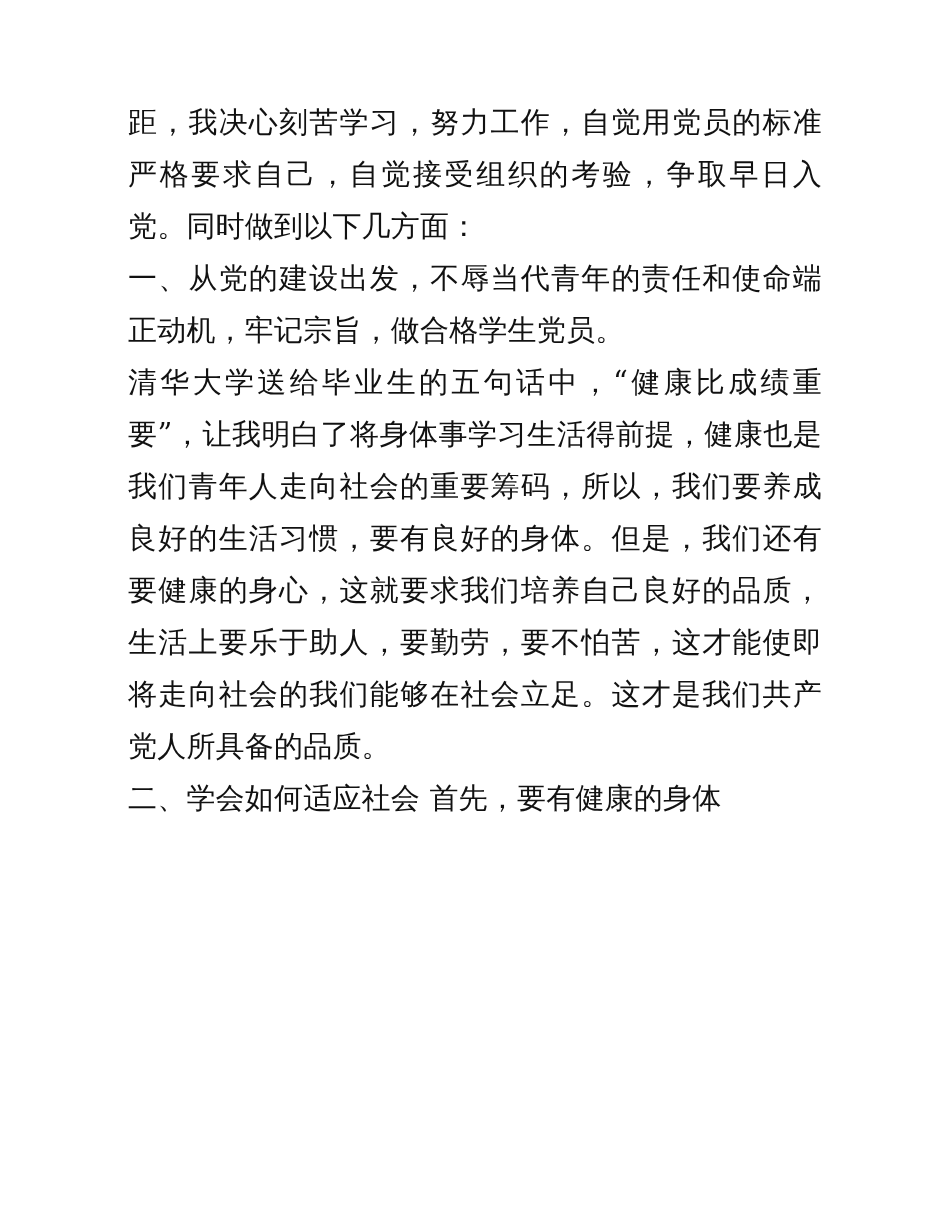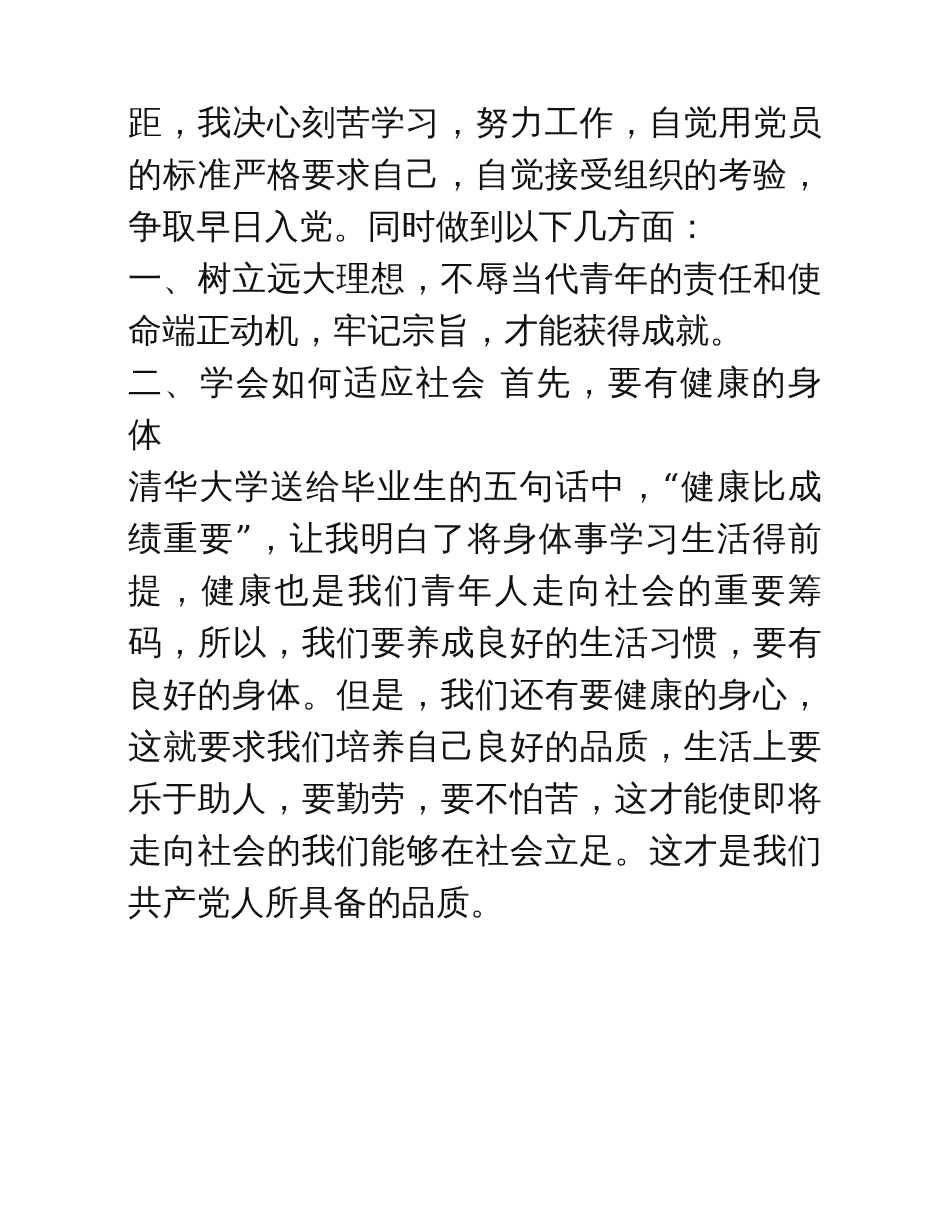--- a/index.html
+++ b/index.html
@@ -19,35 +19,35 @@
     height: 1229px;
     background: #ffffff;
     box-sizing: border-box;
     padding: 96px 128px 60px 128px;
   }
   .doc-body {
     width: 694px;
   }
   .para {
     margin: 0 0 0 0;
-    font-size: 34px;
+    font-size: 29px;
     line-height: 52px;
     letter-spacing: 0.2px;
     text-align: justify;
     text-justify: inter-character;
     color: #111111;
     font-family: "DejaVu Serif", "Liberation Serif", serif;
   }
   .para + .para {
     margin-top: 0px;
   }
 </style>
 </head>
 <body>
 
 <div class="page">
   <div class="doc-body">
     <p class="para">距，我决心刻苦学习，努力工作，自觉用党员的标准严格要求自己，自觉接受组织的考验，争取早日入党。同时做到以下几方面：</p>
-    <p class="para">一、树立远大理想，不辱当代青年的责任和使命端正动机，牢记宗旨，才能获得成就。</p>
+    <p class="para">一、从党的建设出发，不辱当代青年的责任和使命端正动机，牢记宗旨，做合格学生党员。</p>
+    <p class="para">清华大学送给毕业生的五句话中，“健康比成绩重要”，让我明白了将身体事学习生活得前提，健康也是我们青年人走向社会的重要筹码，所以，我们要养成良好的生活习惯，要有良好的身体。但是，我们还有要健康的身心，这就要求我们培养自己良好的品质，生活上要乐于助人，要勤劳，要不怕苦，这才能使即将走向社会的我们能够在社会立足。这才是我们共产党人所具备的品质。</p>
     <p class="para">二、学会如何适应社会 首先，要有健康的身体</p>
-    <p class="para">清华大学送给毕业生的五句话中，“健康比成绩重要”，让我明白了将身体事学习生活得前提，健康也是我们青年人走向社会的重要筹码，所以，我们要养成良好的生活习惯，要有良好的身体。但是，我们还有要健康的身心，这就要求我们培养自己良好的品质，生活上要乐于助人，要勤劳，要不怕苦，这才能使即将走向社会的我们能够在社会立足。这才是我们共产党人所具备的品质。</p>
   </div>
 </div>
 
 </body></html>

